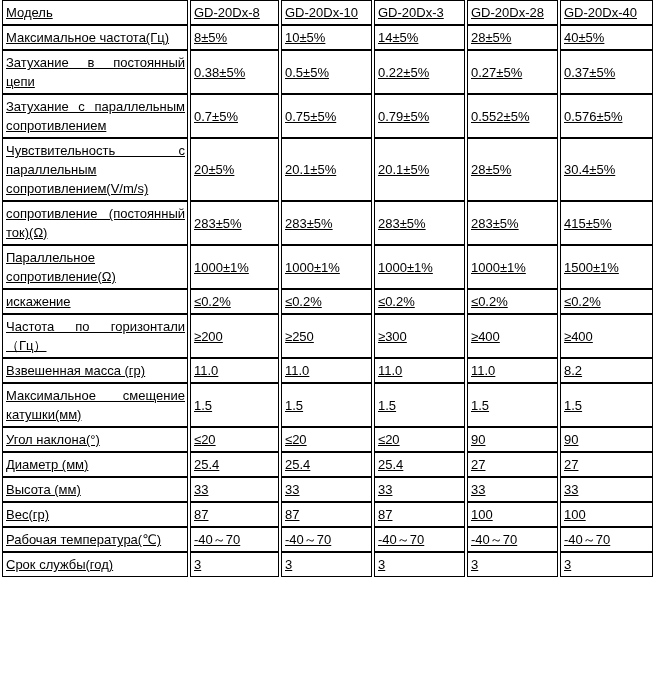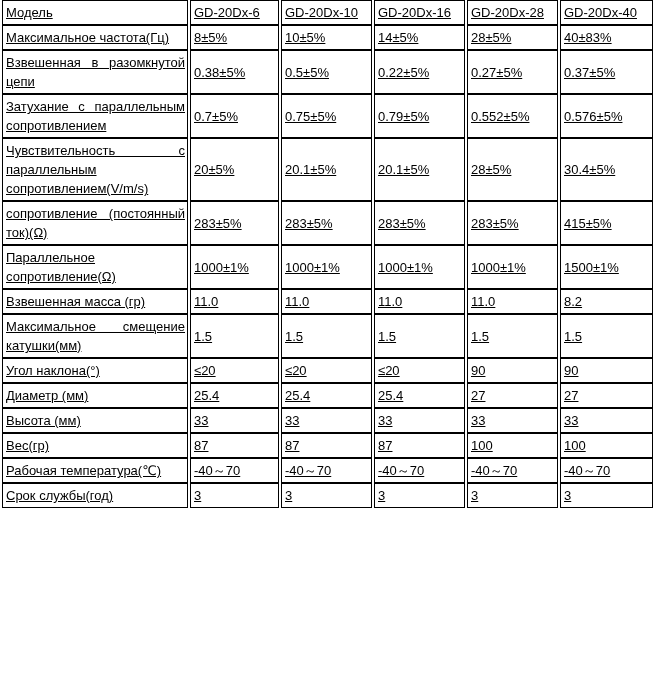--- a/index.html
+++ b/index.html
@@ -51,37 +51,37 @@
       <col style="width:186px">
       <col style="width:89px">
       <col style="width:91px">
       <col style="width:91px">
       <col style="width:91px">
       <col style="width:93px">
     </colgroup>
     <tbody>
       <tr>
         <td class="label">Модель</td>
-        <td class="colhead">GD-20Dx-6</td>
+        <td class="colhead">GD-20Dx-8</td>
         <td class="colhead">GD-20Dx-10</td>
-        <td class="colhead">GD-20Dx-16</td>
+        <td class="colhead">GD-20Dx-3</td>
         <td class="colhead">GD-20Dx-28</td>
         <td class="colhead">GD-20Dx-40</td>
       </tr>
 
     <tr>
           <td class="label">Максимальное частота(Гц)</td>
           <td class="value">8±5%</td>
           <td class="value">10±5%</td>
           <td class="value">14±5%</td>
           <td class="value">28±5%</td>
-          <td class="value">40±83%</td>
-        </tr>
-        <tr>
-          <td class="label">Взвешенная в разомкнутой цепи</td>
+          <td class="value">40±5%</td>
+        </tr>
+        <tr>
+          <td class="label">Затухание в постоянный цепи</td>
           <td class="value">0.38±5%</td>
           <td class="value">0.5±5%</td>
           <td class="value">0.22±5%</td>
           <td class="value">0.27±5%</td>
           <td class="value">0.37±5%</td>
         </tr>
         <tr>
           <td class="label">Затухание с параллельным сопротивлением</td>
           <td class="value">0.7±5%</td>
           <td class="value">0.75±5%</td>
@@ -107,20 +107,36 @@
         </tr>
         <tr>
           <td class="label">Параллельное сопротивление(Ω)</td>
           <td class="value">1000±1%</td>
           <td class="value">1000±1%</td>
           <td class="value">1000±1%</td>
           <td class="value">1000±1%</td>
           <td class="value">1500±1%</td>
         </tr>
         <tr>
+          <td class="label">искажение</td>
+          <td class="value">≤0.2%</td>
+          <td class="value">≤0.2%</td>
+          <td class="value">≤0.2%</td>
+          <td class="value">≤0.2%</td>
+          <td class="value">≤0.2%</td>
+        </tr>
+        <tr>
+          <td class="label">Частота по горизонтали （Гц）</td>
+          <td class="value">≥200</td>
+          <td class="value">≥250</td>
+          <td class="value">≥300</td>
+          <td class="value">≥400</td>
+          <td class="value">≥400</td>
+        </tr>
+        <tr>
           <td class="label">Взвешенная масса (гр)</td>
           <td class="value">11.0</td>
           <td class="value">11.0</td>
           <td class="value">11.0</td>
           <td class="value">11.0</td>
           <td class="value">8.2</td>
         </tr>
         <tr>
           <td class="label">Максимальное смещение катушки(мм)</td>
           <td class="value">1.5</td>

